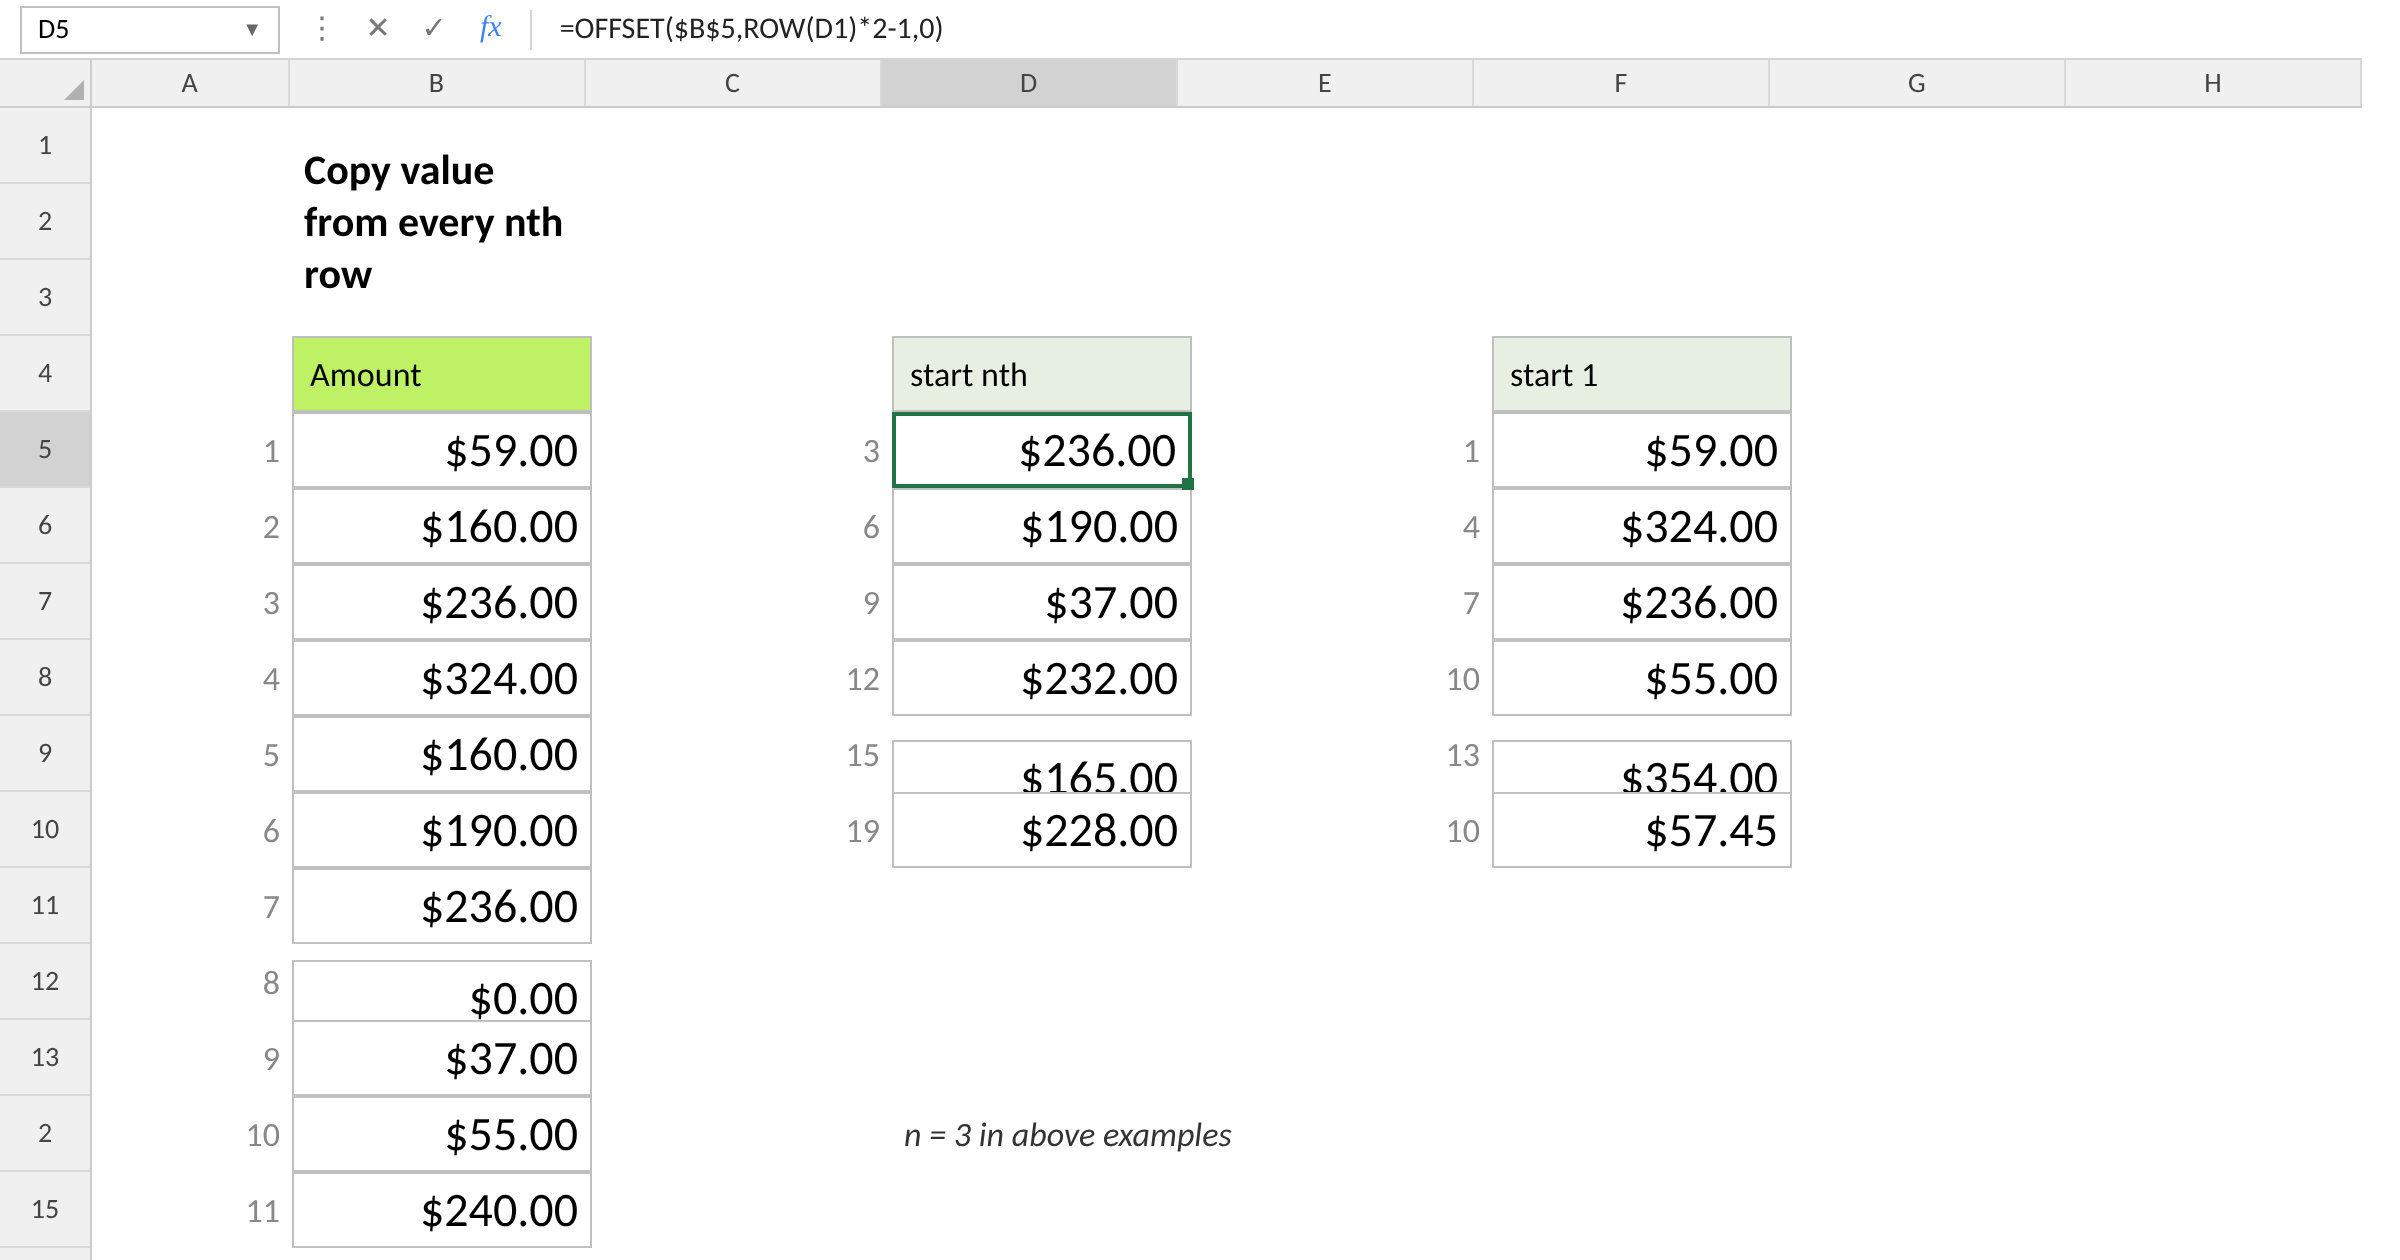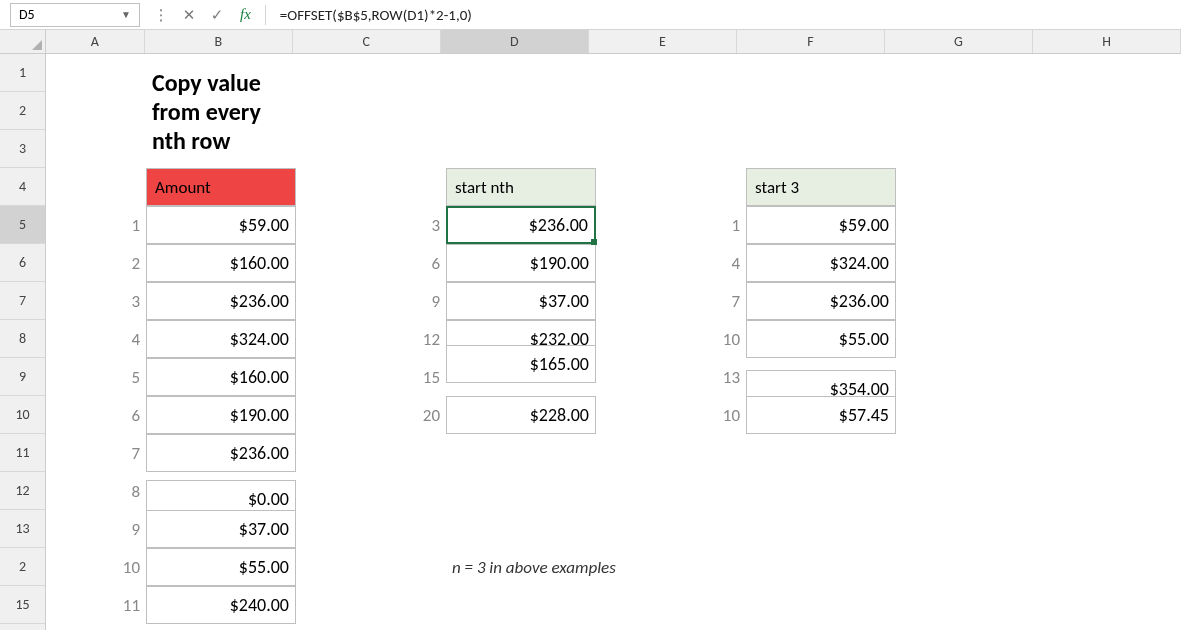--- a/index.html
+++ b/index.html
@@ -5,46 +5,46 @@
 * { box-sizing: border-box; margin: 0; padding: 0; }
 body { font-family: Calibri, Arial, sans-serif; font-size: 15px; background: #fff; color: #000; overflow: hidden; }
 
 .container { width: 1181px; height: 630px; position: relative; }
 
 .formula-bar { display: flex; align-items: center; height: 30px; border-bottom: 1px solid #d4d4d4; background: #fff; }
 .name-box { width: 130px; height: 24px; margin: 0 6px 0 10px; border: 1px solid #c0c0c0; background: #fff; padding: 0 8px; display: flex; align-items: center; justify-content: space-between; font-size: 14px; }
 .name-box .chev { color: #666; font-size: 10px; }
 .fb-sep { padding: 0 6px; display:flex; align-items:center; gap:10px; color:#999;}
 .fb-btn { color:#777; font-size: 15px; width:18px; text-align:center; cursor:default;}
-.fx { font-style: italic; font-family: 'Times New Roman', serif; color:#15803d; font-size:15px; padding:0 4px;}
+.fx { font-style: italic; font-family: 'Times New Roman', serif; color:#3b82f6; font-size:15px; padding:0 4px;}
 .fb-divider { width:1px; height:20px; background:#d4d4d4; margin:0 4px;}
 .formula-input { flex: 1; padding: 0 10px; font-size: 15px; color:#222;}
 
 .grid { position: relative; width: 100%; height: 600px; }
 .corner { position:absolute; left:0; top:0; width:46px; height:24px; background:#f0f0f0; border-right:1px solid #ccc; border-bottom:1px solid #ccc;}
 .corner:after { content:''; position:absolute; right:3px; bottom:3px; width:0; height:0; border-left:10px solid transparent; border-bottom:10px solid #b0b0b0;}
 .col-headers { position:absolute; left:46px; top:0; right:0; height:24px; display:flex; background:#f0f0f0; border-bottom:1px solid #ccc;}
 .col-h { width:150px; border-right:1px solid #d8d8d8; text-align:center; font-size:14px; color:#444; line-height:24px; cursor:default;}
 .col-h:first-child { width:100px; }
 .col-h.active { background:#d2d2d2; }
 
 .row-headers { position:absolute; left:0; top:24px; width:46px; bottom:0; background:#f0f0f0; border-right:1px solid #ccc;}
 .row-h { height:38px; line-height:38px; text-align:center; font-size:14px; color:#444; border-bottom:1px solid #d8d8d8; cursor:default;}
 .row-h.active { background:#d2d2d2; }
 
 .cells { position:absolute; left:46px; top:24px; right:0; bottom:0; }
 .cell { position:absolute; height:38px; display:flex; align-items:center; padding:0 6px; font-size:17px; color:#000; }
 
-.title { font-weight: bold; font-size: 24px; padding-left:6px;}
+.title { font-weight: bold; font-size: 21px; padding-left:6px;}
 .idx { color:#888; text-align:right; justify-content:flex-end; font-size:17px; width:100%; }
-.money { justify-content:flex-end; width:100%; text-align:right; border:1px solid #bfbfbf; background:#fff; font-size:18px;}
+.money { justify-content:flex-end; width:100%; text-align:right; border:1px solid #bfbfbf; background:#fff; font-size:24px;}
 .money.selected { border:2px solid #217346; z-index:5;}
 .money.selected:after { content:''; position:absolute; right:-3px; bottom:-3px; width:6px; height:6px; background:#217346;}
 .hdr { border:1px solid #bfbfbf; background:#e7efe2; font-size:17px; padding-left:8px;}
-.hdr.blue { background:#ef4444;}
+.hdr.blue { background:#bef264;}
 .note { font-style: italic; color:#333; font-size:17px; }
 
 .col-A { width:100px; left:0; }
 .col-B { width:150px; left:100px; }
 .col-C { width:150px; left:250px; }
 .col-D { width:150px; left:400px; }
 .col-E { width:150px; left:550px; }
 .col-F { width:150px; left:700px; }
 </style>
 </head>
@@ -93,21 +93,21 @@
         <div class="row-h">12</div>
         <div class="row-h">13</div>
         <div class="row-h">2</div>
         <div class="row-h">15</div>
       </div>
   <div class="cells">
     <div class="cell title col-B" style="top:38px;">Copy value from every nth row</div>
 
     <div class="cell hdr blue col-B" style="top:114px;">Amount</div>
     <div class="cell hdr col-D" style="top:114px;">start nth</div>
-    <div class="cell hdr col-F" style="top:114px;">start 3</div>
+    <div class="cell hdr col-F" style="top:114px;">start 1</div>
 
     <div class="cell note col-D" style="top:494px; width:400px;">n = 3 in above examples</div>
   <div class="cell idx col-A" style="top: 152px;">1</div>
         <div class="cell money col-B" style="top: 152px;">$59.00</div>
         <div class="cell idx col-A" style="top: 190px;">2</div>
         <div class="cell money col-B" style="top: 190px;">$160.00</div>
         <div class="cell idx col-A" style="top: 228px;">3</div>
         <div class="cell money col-B" style="top: 228px;">$236.00</div>
         <div class="cell idx col-A" style="top: 266px;">4</div>
         <div class="cell money col-B" style="top: 266px;">$324.00</div>
@@ -127,22 +127,22 @@
         <div class="cell money col-B" style="top: 532px;">$240.00</div>
         <div class="cell idx col-C" style="top: 152px;">3</div>
         <div class="cell money col-D selected" style="top: 152px;">$236.00</div>
         <div class="cell idx col-C" style="top: 190px;">6</div>
         <div class="cell money col-D" style="top: 190px;">$190.00</div>
         <div class="cell idx col-C" style="top: 228px;">9</div>
         <div class="cell money col-D" style="top: 228px;">$37.00</div>
         <div class="cell idx col-C" style="top: 266px;">12</div>
         <div class="cell money col-D" style="top: 266px;">$232.00</div>
         <div class="cell idx col-C" style="top: 304px;">15</div>
-        <div class="cell money col-D" style="top: 291px;">$165.00</div>
-        <div class="cell idx col-C" style="top: 342px;">20</div>
+        <div class="cell money col-D" style="top: 316px;">$165.00</div>
+        <div class="cell idx col-C" style="top: 342px;">19</div>
         <div class="cell money col-D" style="top: 342px;">$228.00</div>
         <div class="cell idx col-E" style="top: 152px;">1</div>
         <div class="cell money col-F" style="top: 152px;">$59.00</div>
         <div class="cell idx col-E" style="top: 190px;">4</div>
         <div class="cell money col-F" style="top: 190px;">$324.00</div>
         <div class="cell idx col-E" style="top: 228px;">7</div>
         <div class="cell money col-F" style="top: 228px;">$236.00</div>
         <div class="cell idx col-E" style="top: 266px;">10</div>
         <div class="cell money col-F" style="top: 266px;">$55.00</div>
         <div class="cell idx col-E" style="top: 304px;">13</div>

